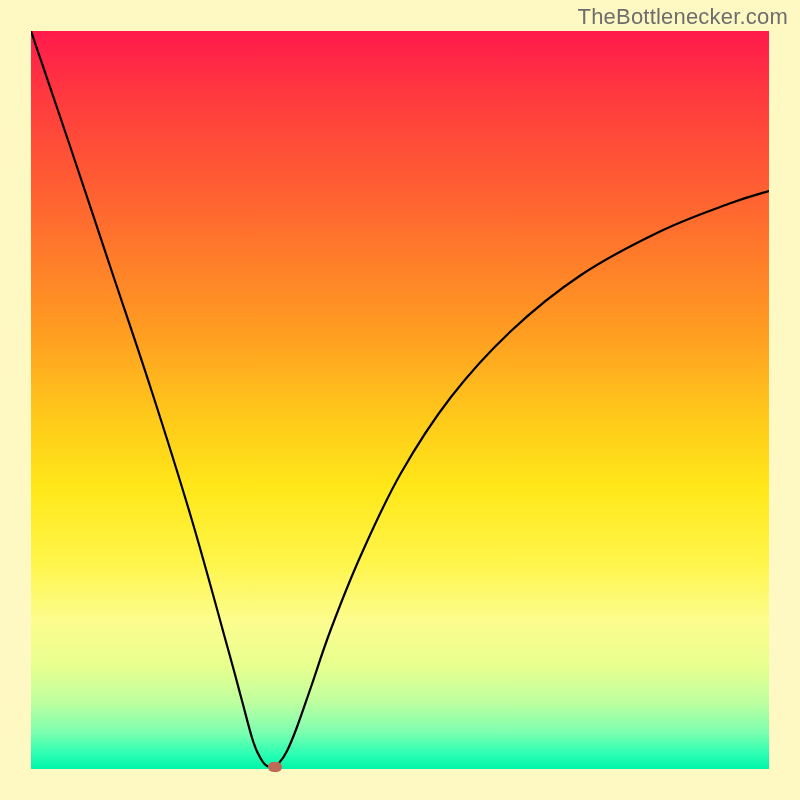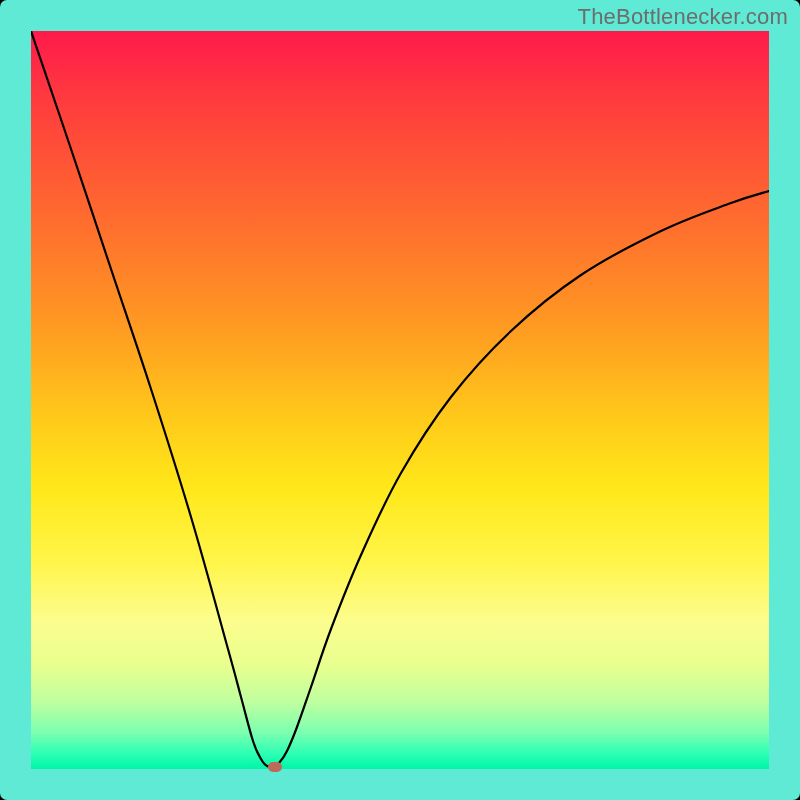--- a/index.html
+++ b/index.html
@@ -10,22 +10,21 @@
     background: #000;
     overflow: hidden;
     font-family: Arial, Helvetica, sans-serif;
   }
   .frame {
     position: absolute;
     left: 0;
     top: 0;
     width: 800px;
     height: 800px;
-    background: #5eead4;
-    border-radius: 7px;
+    background: #fef9c3;
   }
   .plot-area {
     position: absolute;
     left: 31px;
     top: 31px;
     width: 738px;
     height: 738px;
     background: linear-gradient(to bottom,
       #ff1a4b 0%,
       #ff3d3d 10%,

